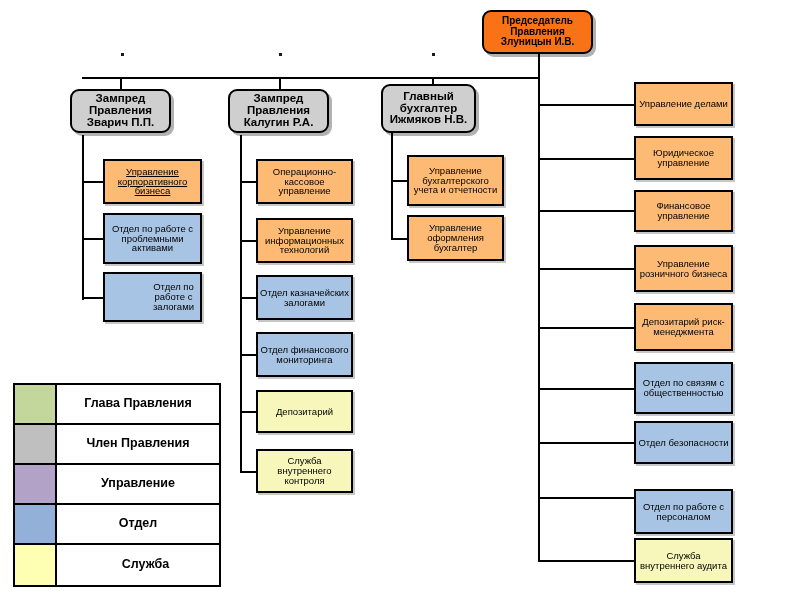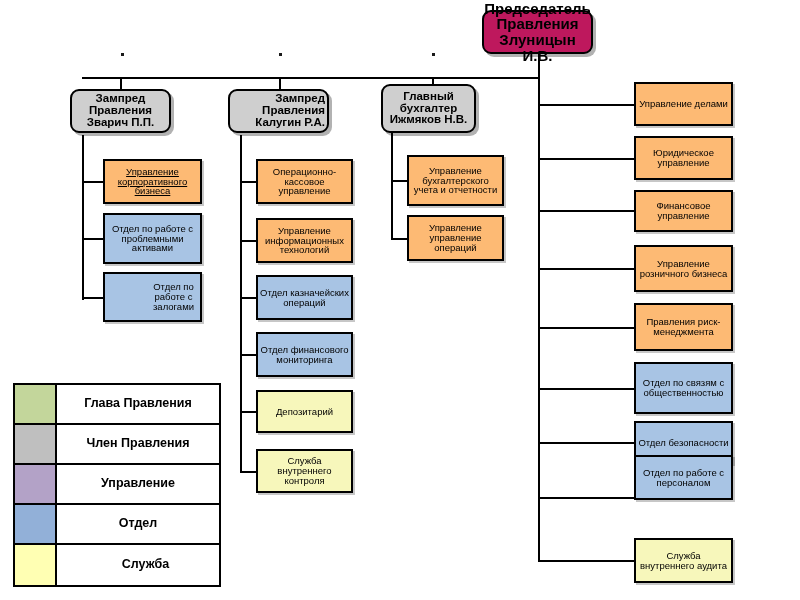--- a/index.html
+++ b/index.html
@@ -47,22 +47,22 @@
     z-index: 5;
   }
 
   
   .node.rounded {
     border-radius: 9px;
     box-shadow: 3px 3px 0 rgba(0,0,0,0.30);
     font-weight: bold;
   }
   .node.chair {
-    background: #be185d;
-    font-size: 15px;
+    background: #f97316;
+    font-size: 10px;
   }
   .node.member {
     background: #cfcfcf;
     font-size: 11.5px;
   }
 
   
   .node.flat {
     box-shadow: 2px 2px 0 rgba(0,0,0,0.22);
     font-size: 9.5px;
@@ -147,45 +147,45 @@
   <div class="line" style="left:538px; top:268px; width:96px; height:2px;"></div>
   <div class="line" style="left:538px; top:327px; width:96px; height:2px;"></div>
   <div class="line" style="left:538px; top:388px; width:96px; height:2px;"></div>
   <div class="line" style="left:538px; top:442px; width:96px; height:2px;"></div>
   <div class="line" style="left:538px; top:497px; width:96px; height:2px;"></div>
   <div class="line" style="left:538px; top:560px; width:96px; height:2px;"></div>
 
   <div class="node rounded chair" style="left:482px; top:10px; width:111px; height:44px;">Председатель Правления Злуницын И.В.</div>
 
   <div class="node rounded member" style="left:70px; top:89px; width:101px; height:44px;">Зампред Правления Зварич П.П.</div>
-  <div class="node rounded member" style="left:228px; top:89px; width:101px; height:44px;text-align:right;">Зампред Правления Калугин Р.А.</div>
+  <div class="node rounded member" style="left:228px; top:89px; width:101px; height:44px;">Зампред Правления Калугин Р.А.</div>
   <div class="node rounded member" style="left:381px; top:84px; width:95px; height:49px;">Главный бухгалтер Ижмяков Н.В.</div>
 
   <div class="node flat fill-upr" style="left:103px; top:159px; width:99px; height:45px;text-decoration:underline;">Управление корпоративного бизнеса</div>
   <div class="node flat fill-otd" style="left:103px; top:213px; width:99px; height:51px;">Отдел по работе с проблемными активами</div>
   <div class="node flat fill-otd" style="left:103px; top:272px; width:99px; height:50px;padding-left:44px;">Отдел по работе с залогами</div>
 
   <div class="node flat fill-upr" style="left:256px; top:159px; width:97px; height:45px;">Операционно-кассовое управление</div>
   <div class="node flat fill-upr" style="left:256px; top:218px; width:97px; height:45px;">Управление информационных технологий</div>
-  <div class="node flat fill-otd" style="left:256px; top:275px; width:97px; height:45px;">Отдел казначейских операций</div>
+  <div class="node flat fill-otd" style="left:256px; top:275px; width:97px; height:45px;">Отдел казначейских залогами</div>
   <div class="node flat fill-otd" style="left:256px; top:332px; width:97px; height:45px;">Отдел финансового мониторинга</div>
   <div class="node flat fill-slu" style="left:256px; top:390px; width:97px; height:43px;">Депозитарий</div>
   <div class="node flat fill-slu" style="left:256px; top:449px; width:97px; height:44px;">Служба внутреннего контроля</div>
 
   <div class="node flat fill-upr" style="left:407px; top:155px; width:97px; height:51px;">Управление бухгалтерского учета и отчетности</div>
-  <div class="node flat fill-upr" style="left:407px; top:215px; width:97px; height:46px;">Управление управление операций</div>
+  <div class="node flat fill-upr" style="left:407px; top:215px; width:97px; height:46px;">Управление оформления бухгалтер</div>
 
   <div class="node flat fill-upr" style="left:634px; top:82px; width:99px; height:44px;">Управление делами</div>
   <div class="node flat fill-upr" style="left:634px; top:136px; width:99px; height:44px;">Юридическое управление</div>
   <div class="node flat fill-upr" style="left:634px; top:190px; width:99px; height:42px;">Финансовое управление</div>
   <div class="node flat fill-upr" style="left:634px; top:245px; width:99px; height:47px;">Управление розничного бизнеса</div>
-  <div class="node flat fill-upr" style="left:634px; top:303px; width:99px; height:48px;">Правления риск-менеджмента</div>
+  <div class="node flat fill-upr" style="left:634px; top:303px; width:99px; height:48px;">Депозитарий риск-менеджмента</div>
   <div class="node flat fill-otd" style="left:634px; top:362px; width:99px; height:52px;">Отдел по связям с общественностью</div>
   <div class="node flat fill-otd" style="left:634px; top:421px; width:99px; height:43px;">Отдел безопасности</div>
-  <div class="node flat fill-otd" style="left:634px; top:455px; width:99px; height:45px;">Отдел по работе с персоналом</div>
+  <div class="node flat fill-otd" style="left:634px; top:489px; width:99px; height:45px;">Отдел по работе с персоналом</div>
   <div class="node flat fill-slu" style="left:634px; top:538px; width:99px; height:45px;">Служба внутреннего аудита</div>
 
   <div id="legend">
     <div class="legend-row">
       <div class="legend-swatch" style="background:#c3d69b;"></div>
       <div class="legend-label">Глава Правления</div>
     </div>
     <div class="legend-row">
       <div class="legend-swatch" style="background:#bfbfbf;"></div>
       <div class="legend-label">Член Правления</div>

